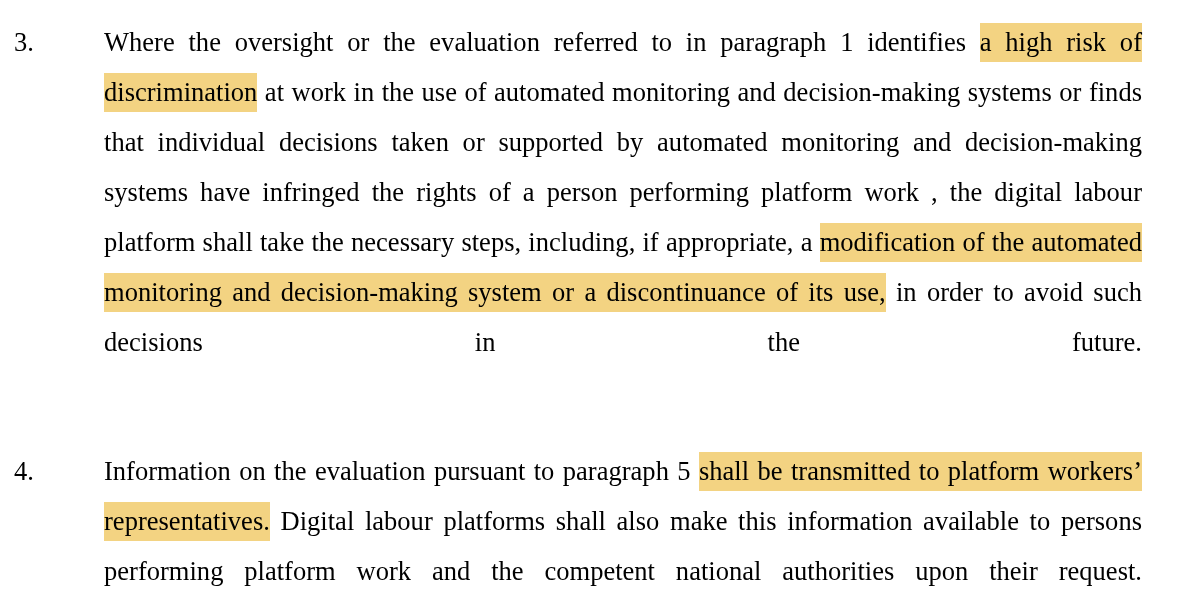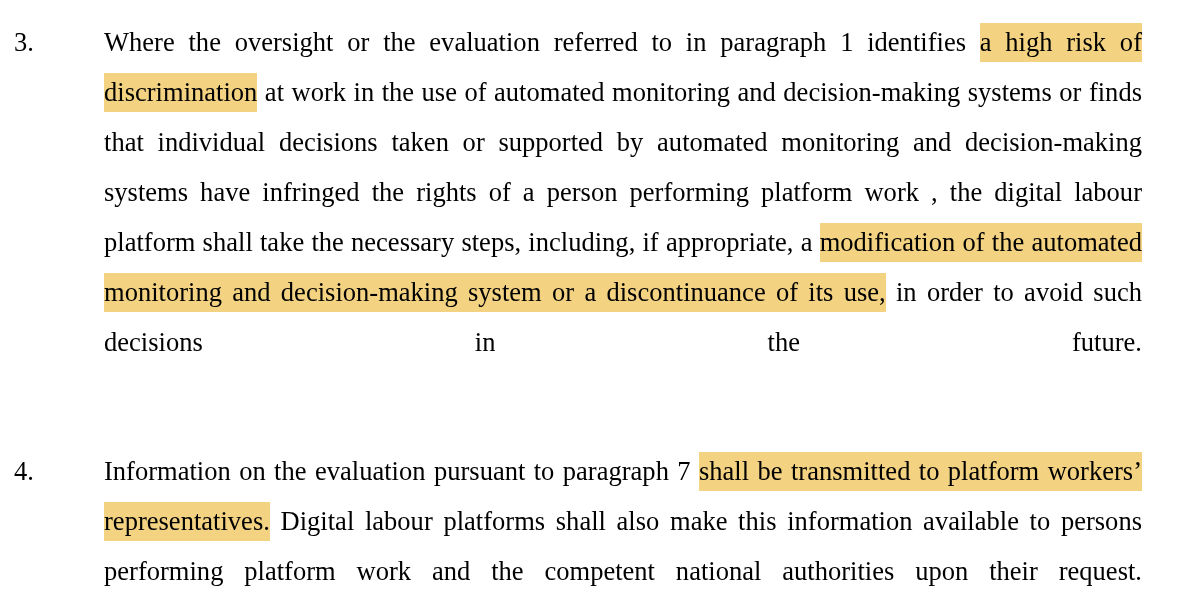--- a/index.html
+++ b/index.html
@@ -88,18 +88,18 @@
     <div class="clause clause-3">
       <div class="clause-number">3.</div>
       <div class="clause-text">
         <span>Where the oversight or the evaluation referred to in paragraph 1 identifies </span><span class="hl">a high risk of discrimination</span><span> at work in the use of automated monitoring and decision-making systems or finds that individual decisions taken or supported by automated monitoring and decision-making systems have infringed the rights of a person performing platform work , the digital labour platform shall take the necessary steps, including, if appropriate, a </span><span class="hl">modification of the automated monitoring and decision-making system or a discontinuance of its use,</span><span> in order to avoid such decisions in the future.</span>
       </div>
     </div>
 
     <div class="clause clause-4">
       <div class="clause-number">4.</div>
       <div class="clause-text">
-        <span>Information on the evaluation pursuant to paragraph 7 </span><span class="hl">shall be transmitted to platform workers’ representatives.</span><span> Digital labour platforms shall also make this information available to persons performing platform work and the competent national authorities upon their request.</span>
+        <span>Information on the evaluation pursuant to paragraph 5 </span><span class="hl">shall be transmitted to platform workers’ representatives.</span><span> Digital labour platforms shall also make this information available to persons performing platform work and the competent national authorities upon their request.</span>
       </div>
     </div>
 
   </div>
 </div>
 
 </body></html>

